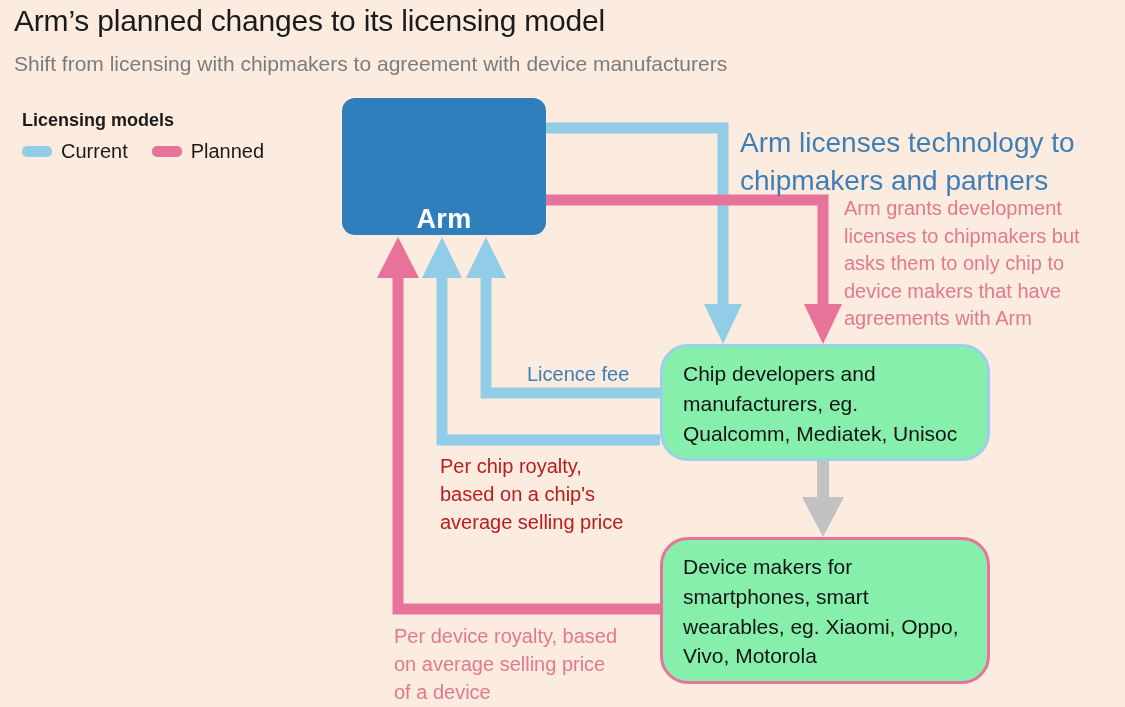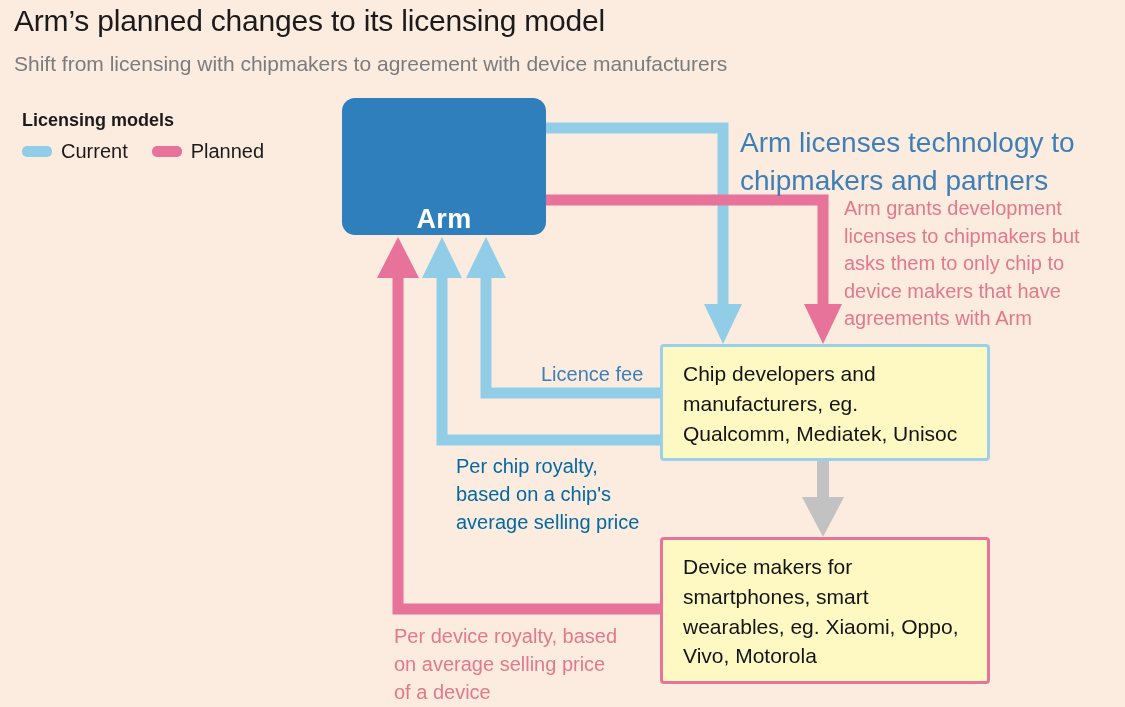--- a/index.html
+++ b/index.html
@@ -99,22 +99,22 @@
     align-items: flex-end;
     justify-content: center;
   }
   #node-arm .node-title {
     color: #ffffff;
     font-size: 27px;
     font-weight: bold;
     letter-spacing: 0.3px;
   }
   .box-node {
-    background: #fef9c3;
-    border-radius: 4px;
+    background: #86efac;
+    border-radius: 28px;
     padding: 12px 16px 12px 20px;
   }
   #node-chipmakers {
     left: 660px;
     top: 344px;
     width: 330px;
     height: 117px;
     border: 3px solid #9BD0EA;
   }
   #node-devicemakers {
@@ -144,31 +144,31 @@
     color: #3E7FB5;
   }
   #annot-arm-grants {
     left: 844px;
     top: 195px;
     font-size: 20px;
     line-height: 1.38;
     color: #E2798F;
   }
   #annot-licence-fee {
-    left: 541px;
+    left: 527px;
     top: 363px;
     font-size: 20px;
     color: #3E7FB5;
   }
   #annot-chip-royalty {
-    left: 456px;
+    left: 440px;
     top: 452px;
     font-size: 20px;
     line-height: 1.4;
-    color: #0369a1;
+    color: #b91c1c;
   }
   #annot-device-royalty {
     left: 394px;
     top: 622px;
     font-size: 20px;
     line-height: 1.4;
     color: #E2798F;
   }
 </style>
 </head>

